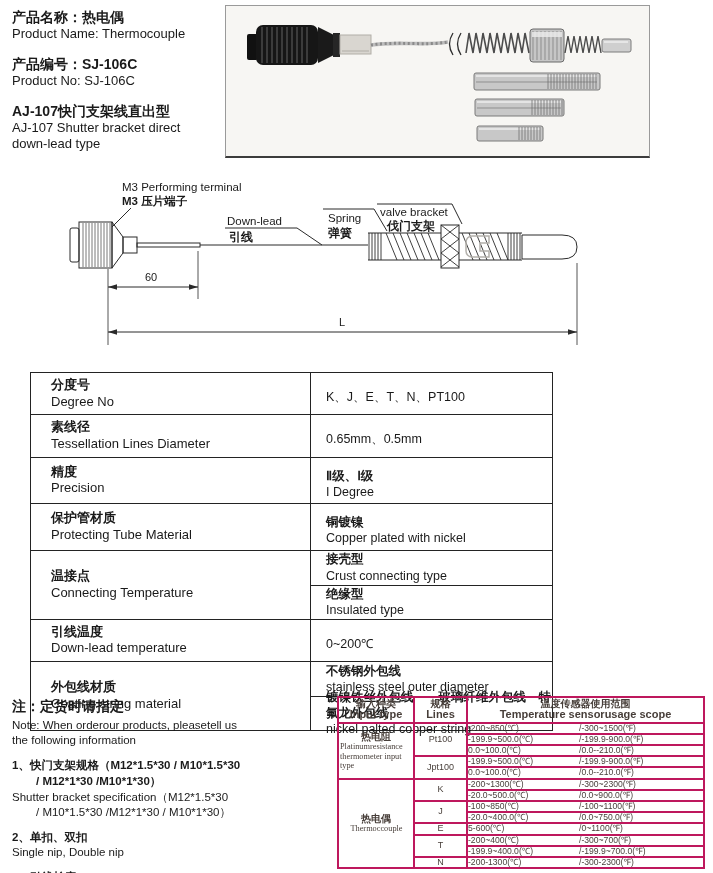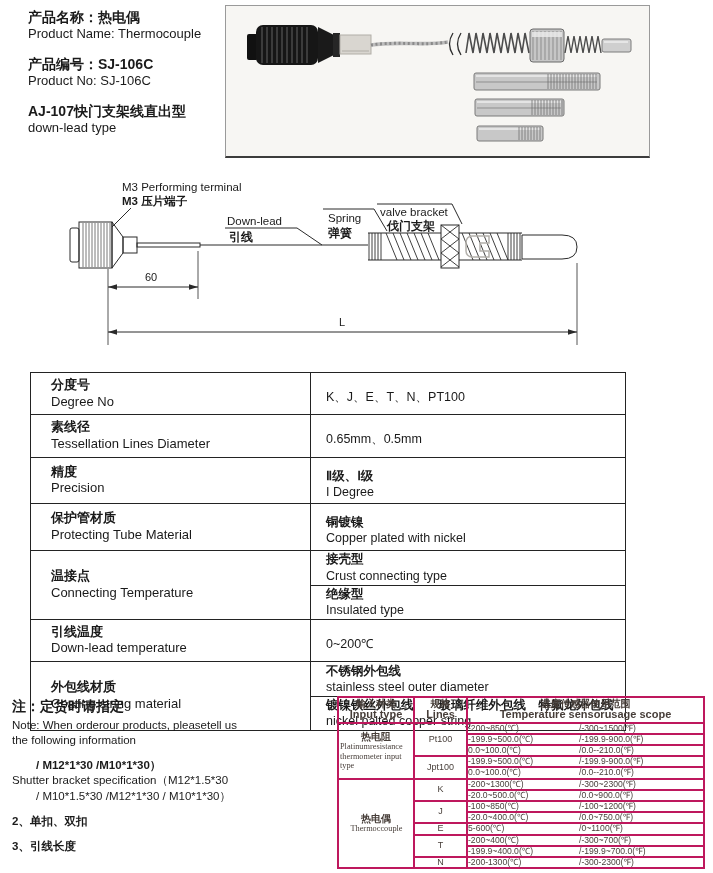--- a/index.html
+++ b/index.html
@@ -2,33 +2,33 @@
 <html><head>
 <meta charset="utf-8">
 <style>
   * { margin:0; padding:0; box-sizing:border-box; }
   html,body { background:#fff; }
   body {
     width:713px; height:873px; position:relative; overflow:hidden;
     font-family:"Liberation Sans", sans-serif; color:#1a1a1a;
   }
   
-  .hdr { position:absolute; left:28px; top:8px; width:218px; }
+  .hdr { position:absolute; left:12px; top:8px; width:218px; }
   .hgroup { margin-bottom:13px; }
   .hdr .cn { font-size:14px; font-weight:700; line-height:1.3; }
   .hdr .en { font-size:13px; line-height:1.22; }
   
   .photo {
     position:absolute; left:225px; top:5px; width:425px; height:153px;
     border:1px solid #9a9a9a; border-bottom:2px solid #3c3c3c; background:#f7f6f3;
   }
   
   svg.diag { position:absolute; left:0; top:175px; }
   
-  table.spec { position:absolute; left:30px; top:372px; width:596px; border-collapse:collapse; }
+  table.spec { position:absolute; left:30px; top:372px; width:523px; border-collapse:collapse; }
   table.spec td { border:1px solid #232323; vertical-align:middle; }
   td.lab { width:280px; padding:4px 8px 4px 20px; }
   .lc { font-size:13px; font-weight:700; line-height:1.28; }
   .le { font-size:13px; line-height:1.28; }
   td.val { padding:10px 8px 3px 15px; }
   .vc { font-size:12.5px; font-weight:700; line-height:1.3; }
   .ve { font-size:12.5px; line-height:1.3; }
   tr.h34 { height:35px; } tr.h68 { height:68px; }
   td.subwrap { padding:0; }
   .subcell { height:34px; display:flex; flex-direction:column; justify-content:center; padding-left:15px; }
@@ -62,20 +62,21 @@
   <div class="hgroup">
     <div class="cn">产品名称：热电偶</div>
     <div class="en">Product Name: Thermocouple</div>
   </div>
   <div class="hgroup">
     <div class="cn">产品编号：SJ-106C</div>
     <div class="en">Product No: SJ-106C</div>
   </div>
   <div class="hgroup">
     <div class="cn">AJ-107快门支架线直出型</div>
+    <div class="en">AJ-107 Shutter bracket direct</div>
     <div class="en">down-lead type</div>
   </div>
 </div>
 
 <div class="photo">
   <svg width="423" height="150" viewBox="0 0 423 150">
 
     <g>
       <rect x="21" y="28" width="11" height="26" rx="2" fill="#111"></rect>
       <rect x="30" y="19" width="62" height="40" rx="7" fill="#161616"></rect>
@@ -376,25 +377,27 @@
     </td>
   </tr>
 </tbody>
   </table>
 
 <div class="notes">
   <div class="t">注：定货时请指定</div>
   <div class="n">Note: When orderour products, pleasetell us</div>
   <div class="n">the following information</div>
   <div class="gap8"></div>
+  <div class="cnl">1、快门支架规格（M12*1.5*30 / M10*1.5*30</div>
   <div class="cnl ind">/ M12*1*30 /M10*1*30）</div>
   <div class="n">Shutter bracket specification（M12*1.5*30</div>
   <div class="n ind">/ M10*1.5*30 /M12*1*30 / M10*1*30）</div>
   <div class="gap8"></div>
   <div class="cnl">2、单扣、双扣</div>
+  <div class="n">Single nip, Double nip</div>
   <div class="gap8"></div>
   <div class="cnl">3、引线长度</div>
 
 </div>
 
 <table class="sensor">
   <tbody>
       <tr class="hd">
     <th>
       <div class="sh-cn">输入种类</div>
@@ -436,21 +439,21 @@
       <div class="grp-en" style="text-align:center">Thermoccouple</div>
     </td>
     <td class="code" rowspan="2">K</td>
     <td class="rng"><span class="rng-c">-200~1300(℃)</span><span class="rng-f">/-300~2300(℉)</span></td>
   </tr>
   <tr class="r">
     <td class="rng"><span class="rng-c">-20.0~500.0(℃)</span><span class="rng-f">/0.0~900.0(℉)</span></td>
   </tr>
   <tr class="r">
     <td class="code" rowspan="2">J</td>
-    <td class="rng"><span class="rng-c">-100~850(℃)</span><span class="rng-f">/-100~1200(℉)</span></td>
+    <td class="rng"><span class="rng-c">-100~850(℃)</span><span class="rng-f">/-100~1100(℉)</span></td>
   </tr>
   <tr class="r">
     <td class="rng"><span class="rng-c">-20.0~400.0(℃)</span><span class="rng-f">/0.0~750.0(℉)</span></td>
   </tr>
   <tr class="r">
     <td class="code">E</td>
     <td class="rng"><span class="rng-c">5-600(℃)</span><span class="rng-f">/0~1100(℉)</span></td>
   </tr>
   <tr class="r">
     <td class="code" rowspan="2">T</td>

